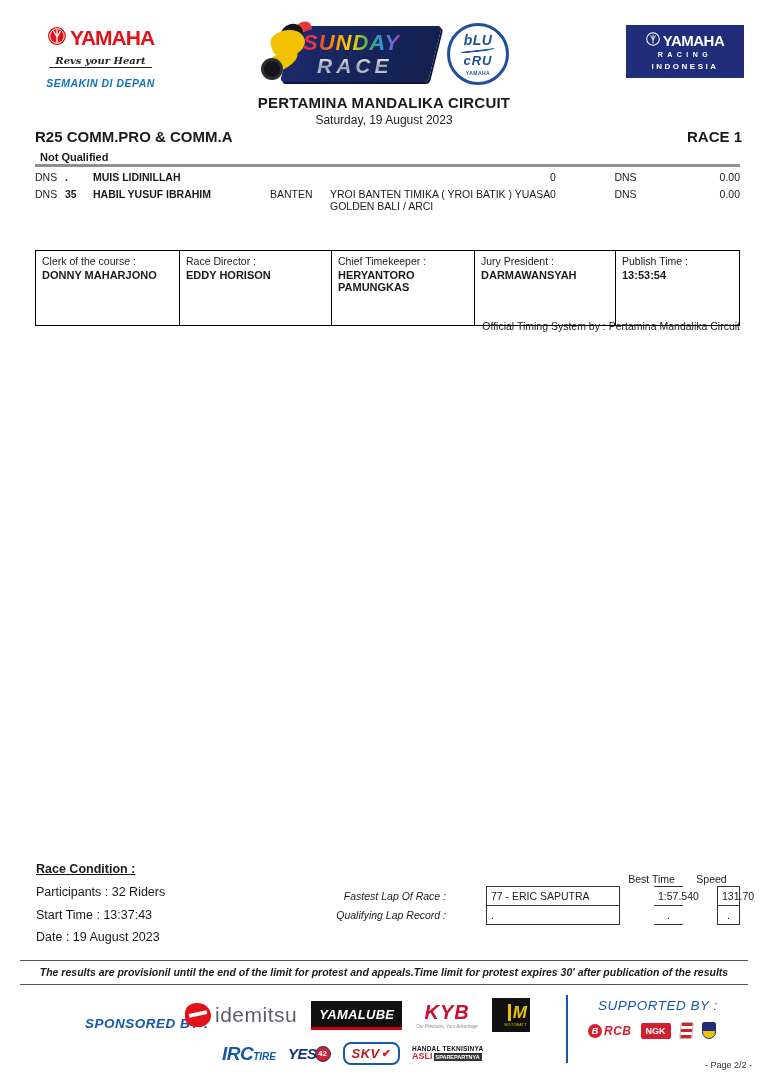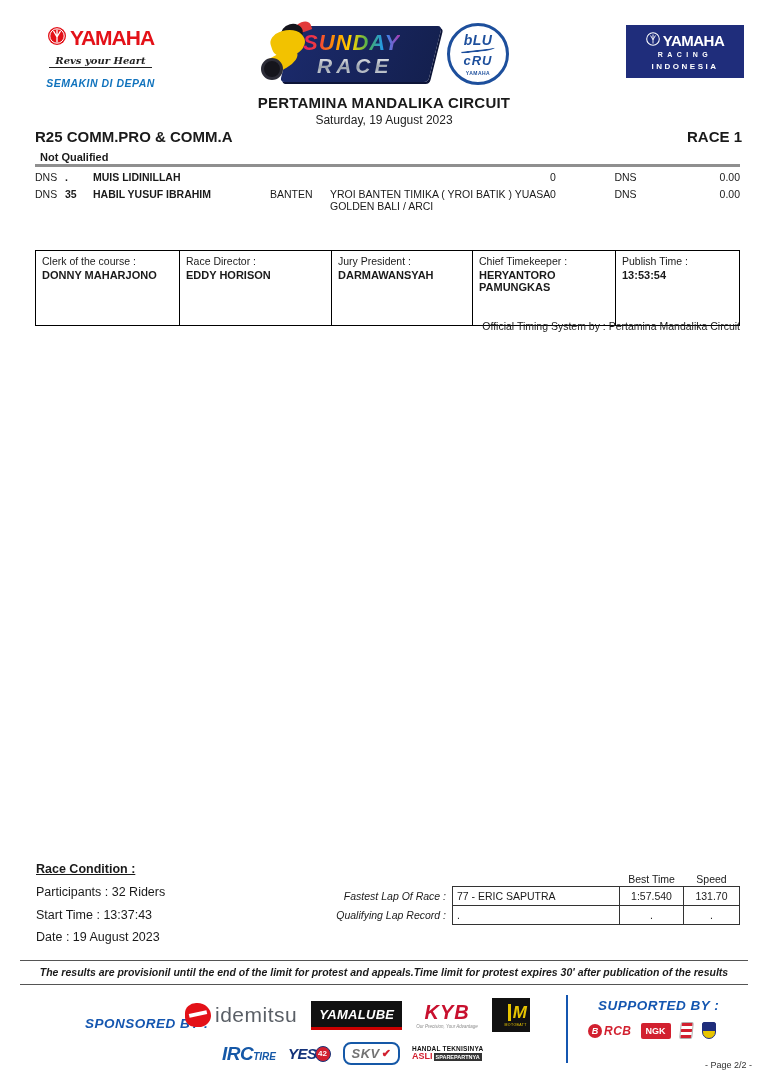--- a/index.html
+++ b/index.html
@@ -68,21 +68,21 @@
 
   
   .race-cond { position:absolute; left:36px; top:858px; font-size:12.5px; line-height:1.82; }
   .race-cond .rc-title { font-weight:bold; text-decoration:underline; font-size:12.5px; }
 
   
   .fastest { position:absolute; left:310px; top:872px; width:430px; font-size:10.5px; }
   .f-grid { display:grid; grid-template-columns:142px 168px 63px 57px; }
   .f-head { text-align:center; padding:1px 0; }
   .f-label { text-align:right; padding:4px 6px 0 0; font-style:italic; }
-  .f-cell { border:1.5px solid #333; border-bottom:none; padding:3px 4px; }
+  .f-cell { border:1.5px solid #333; border-bottom:none; padding:3px 4px;margin-left:34px; }
   .f-cell.mid { border-left:none; border-right:none; text-align:center; }
   .f-cell.right-b { text-align:center; }
   .f-last { border-bottom:1.5px solid #333; }
 
   
   .banner { position:absolute; left:20px; right:20px; top:960px; border-top:1.5px solid #555; border-bottom:1.5px solid #555; padding:5px 0 6px; text-align:center; font-size:10.5px; font-weight:bold; font-style:italic; }
 
   
   .sponsored-label { position:absolute; left:85px; top:1016px; color:#1456b0; font-weight:bold; font-style:italic; font-size:13.5px; letter-spacing:0.5px; }
   .spon-row1 { position:absolute; left:185px; top:998px; width:345px; display:flex; align-items:center; gap:14px; }
@@ -105,31 +105,31 @@
 
   .irc { display:flex; align-items:baseline; gap:0; }
   .irc .irc-main { color:#1558a7; font-weight:bold; font-style:italic; font-size:19px; letter-spacing:-0.5px; }
   .irc .irc-sub { color:#1558a7; font-style:italic; font-weight:bold; font-size:10px;margin-top:8px; }
 
   .yes24 { display:flex; align-items:center; }
   .yes24 .y-text { color:#15337a; font-weight:bold; font-style:italic; font-size:15px; letter-spacing:-0.5px; }
   .yes24 .y-circ { width:16px; height:16px; border-radius:50%; background:#d2202f; color:#fff; font-size:8px; font-weight:bold; display:flex; align-items:center; justify-content:center; margin-left:-2px; border:1.5px solid #15337a; }
 
   .skv { border:2px solid #1558a7; border-radius:8px; padding:2px 7px; display:flex; align-items:center; gap:2px; }
-  .skv .skv-t { color:#737373; font-weight:bold; font-style:italic; font-size:13px; letter-spacing:0.5px; }
+  .skv .skv-t { color:#b91c1c; font-weight:bold; font-style:italic; font-size:13px; letter-spacing:0.5px; }
   .skv .skv-chk { color:#d2202f; font-weight:bold; font-size:11px; }
 
   .handal { line-height:1.1; }
   .handal .h1 { color:#111; font-weight:bold; font-size:6.5px; letter-spacing:0.2px; }
   .handal .h2 { display:flex; align-items:center; gap:1px; }
   .handal .h2a { color:#d2202f; font-weight:bold; font-size:9px; }
   .handal .h2b { background:#333; color:#fff; font-weight:bold; font-size:5.5px; padding:1px 2px; }
 
   .spon-divider { position:absolute; left:566px; top:995px; width:2px; height:68px; background:#1456b0; }
-  .supported-label { position:absolute; left:598px; top:998px; color:#1456b0; font-weight:bold; font-style:italic; font-size:13.5px; letter-spacing:0.5px; }
+  .supported-label { position:absolute; left:598px; top:998px; color:#1456b0; font-weight:normal; font-style:italic; font-size:13.5px; letter-spacing:0.5px; }
   .supp-row { position:absolute; left:588px; top:1022px; width:160px; display:flex; align-items:center; gap:9px; }
 
   .rcb { display:flex; align-items:center; gap:2px; }
   .rcb .rcb-b { width:14px; height:14px; border-radius:50%; background:#d2202f; color:#fff; font-weight:bold; font-style:italic; font-size:9px; display:flex; align-items:center; justify-content:center; }
   .rcb .rcb-t { color:#d2202f; font-weight:bold; font-style:italic; font-size:12px; letter-spacing:0.5px; }
 
   .ngk { background:#d2202f; color:#fff; font-weight:bold; font-size:9px; padding:3px 5px; border-radius:2px; }
 
   .emblem { width:13px; height:17px; background:repeating-linear-gradient(180deg,#d2202f 0 3px,#ffffff 3px 6px); border:1px solid #b0b0b0; border-radius:2px; transform:skewX(-6deg); }
   .imi-shield { width:14px; height:17px; background:linear-gradient(180deg,#1f2d7b 55%,#e7c400 55%); border:1px solid #1f2d7b; border-radius:2px 2px 7px 7px; }
@@ -226,27 +226,27 @@
 
   <div class="officials">
     <div class="off-cell ow1">
       <div>Clerk of the course :</div>
       <div class="off-val">DONNY MAHARJONO</div>
     </div>
     <div class="off-cell ow2">
       <div>Race Director :</div>
       <div class="off-val">EDDY HORISON</div>
     </div>
+    <div class="off-cell ow4">
+      <div>Chief Timekeeper :</div>
+      <div class="off-val">HERYANTORO PAMUNGKAS</div>
+    </div>
     <div class="off-cell ow3">
       <div>Jury President :</div>
       <div class="off-val">DARMAWANSYAH</div>
-    </div>
-    <div class="off-cell ow4">
-      <div>Chief Timekeeper :</div>
-      <div class="off-val">HERYANTORO PAMUNGKAS</div>
     </div>
     <div class="off-cell ow5">
       <div>Publish Time :</div>
       <div class="off-val">13:53:54</div>
     </div>
   </div>
   <div class="timing-note">Official Timing System by : Pertamina Mandalika Circuit</div>
 
   <div class="race-cond">
     <div class="rc-title">Race Condition :</div>

